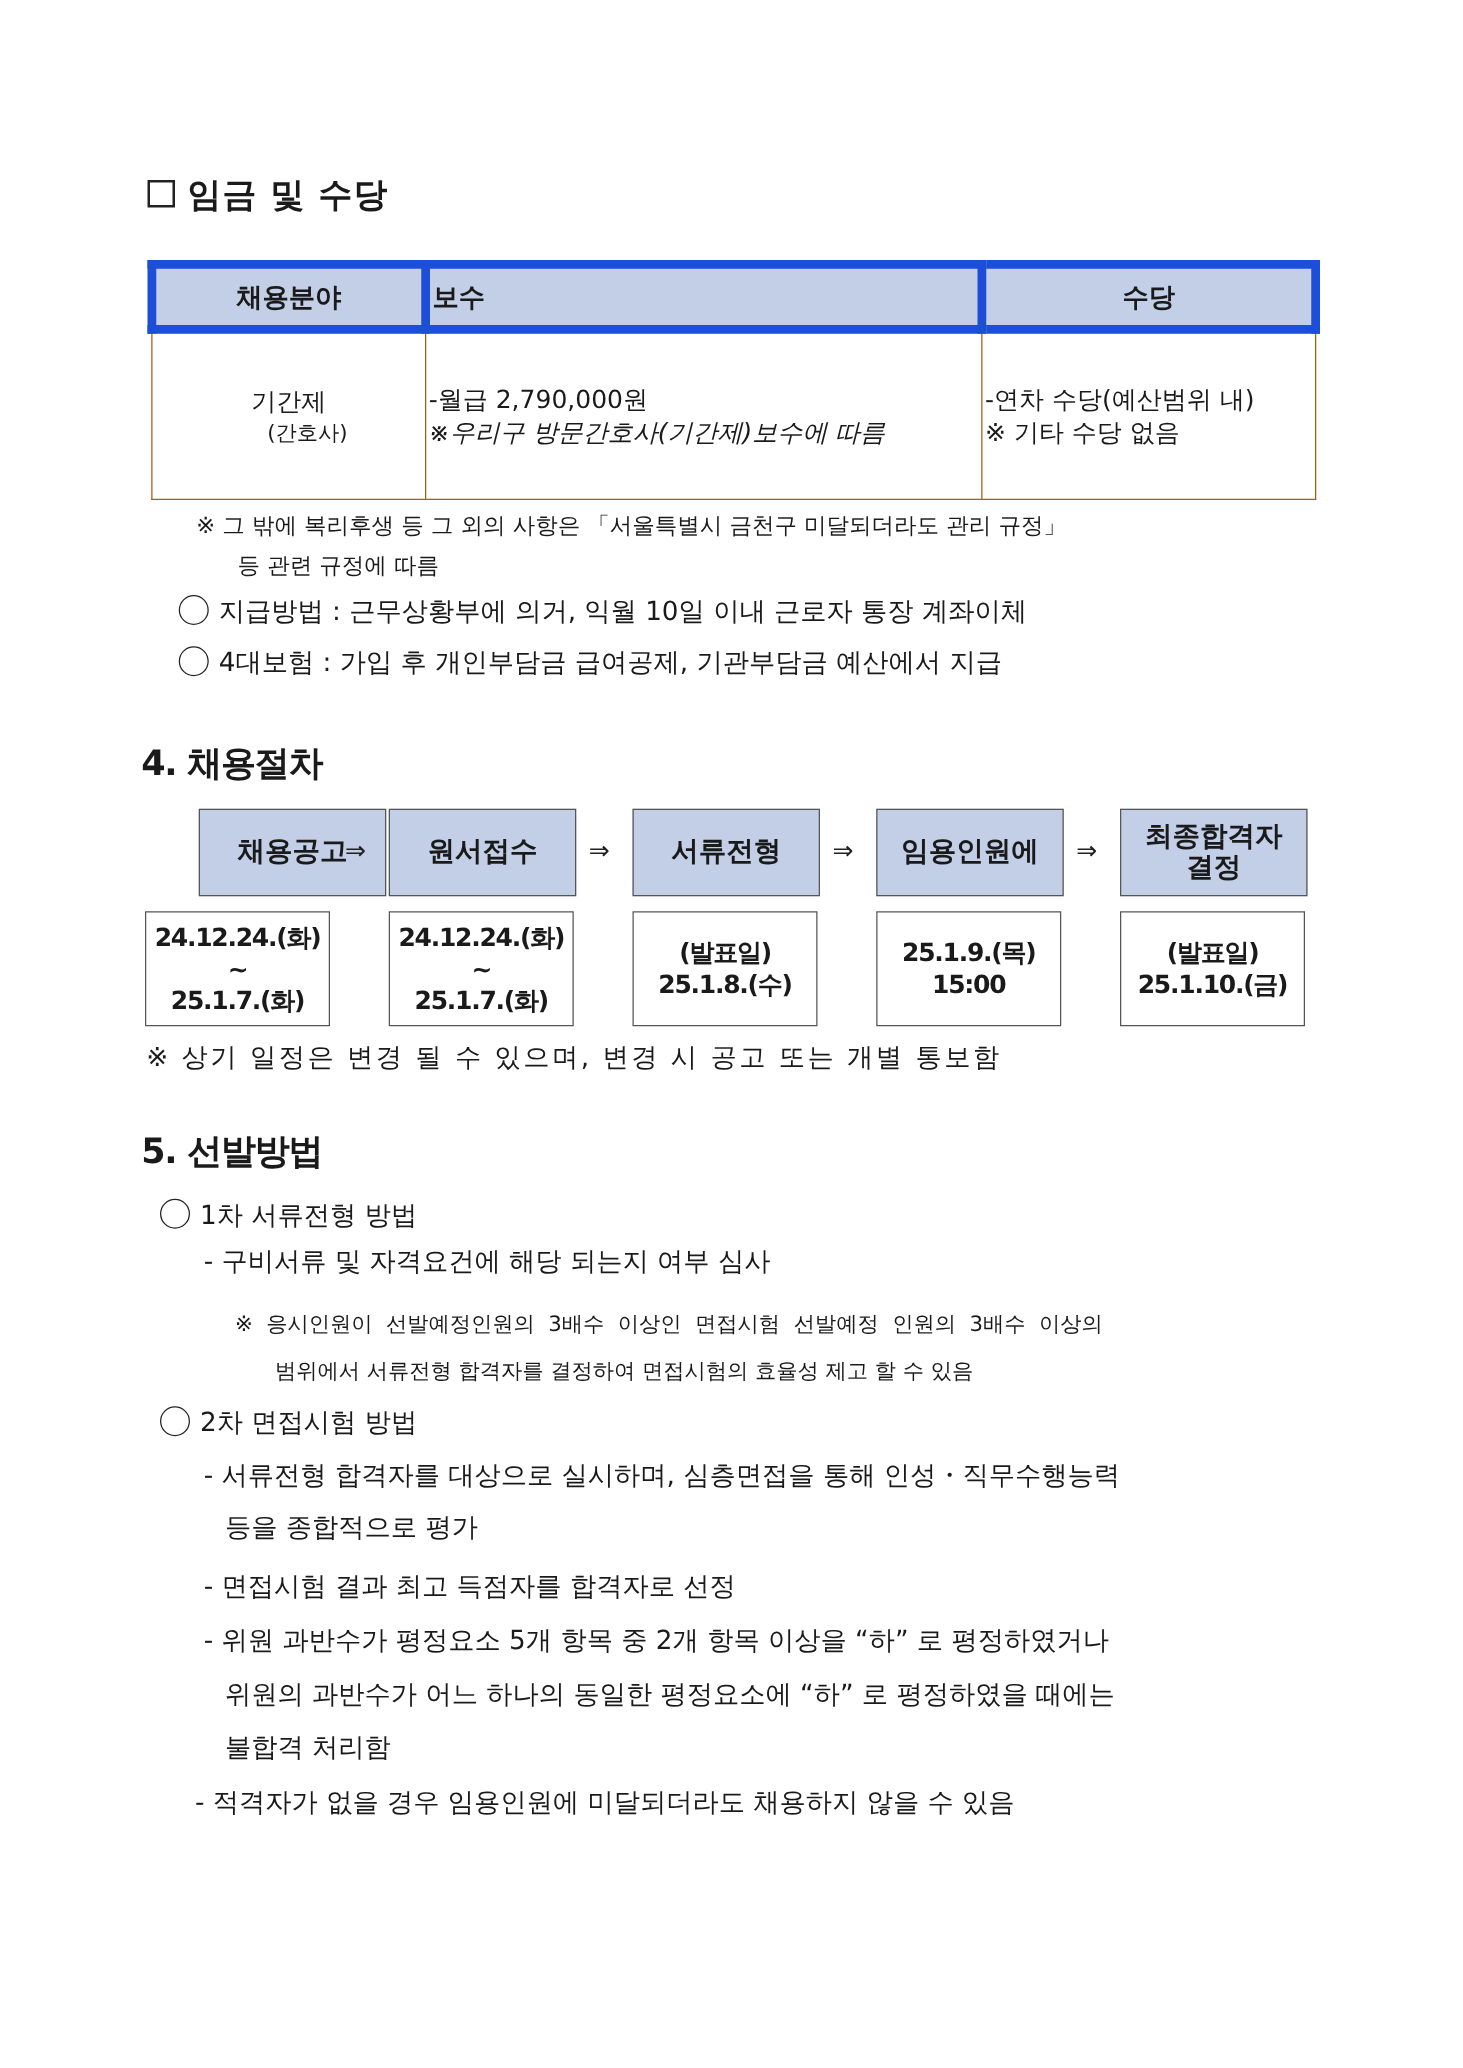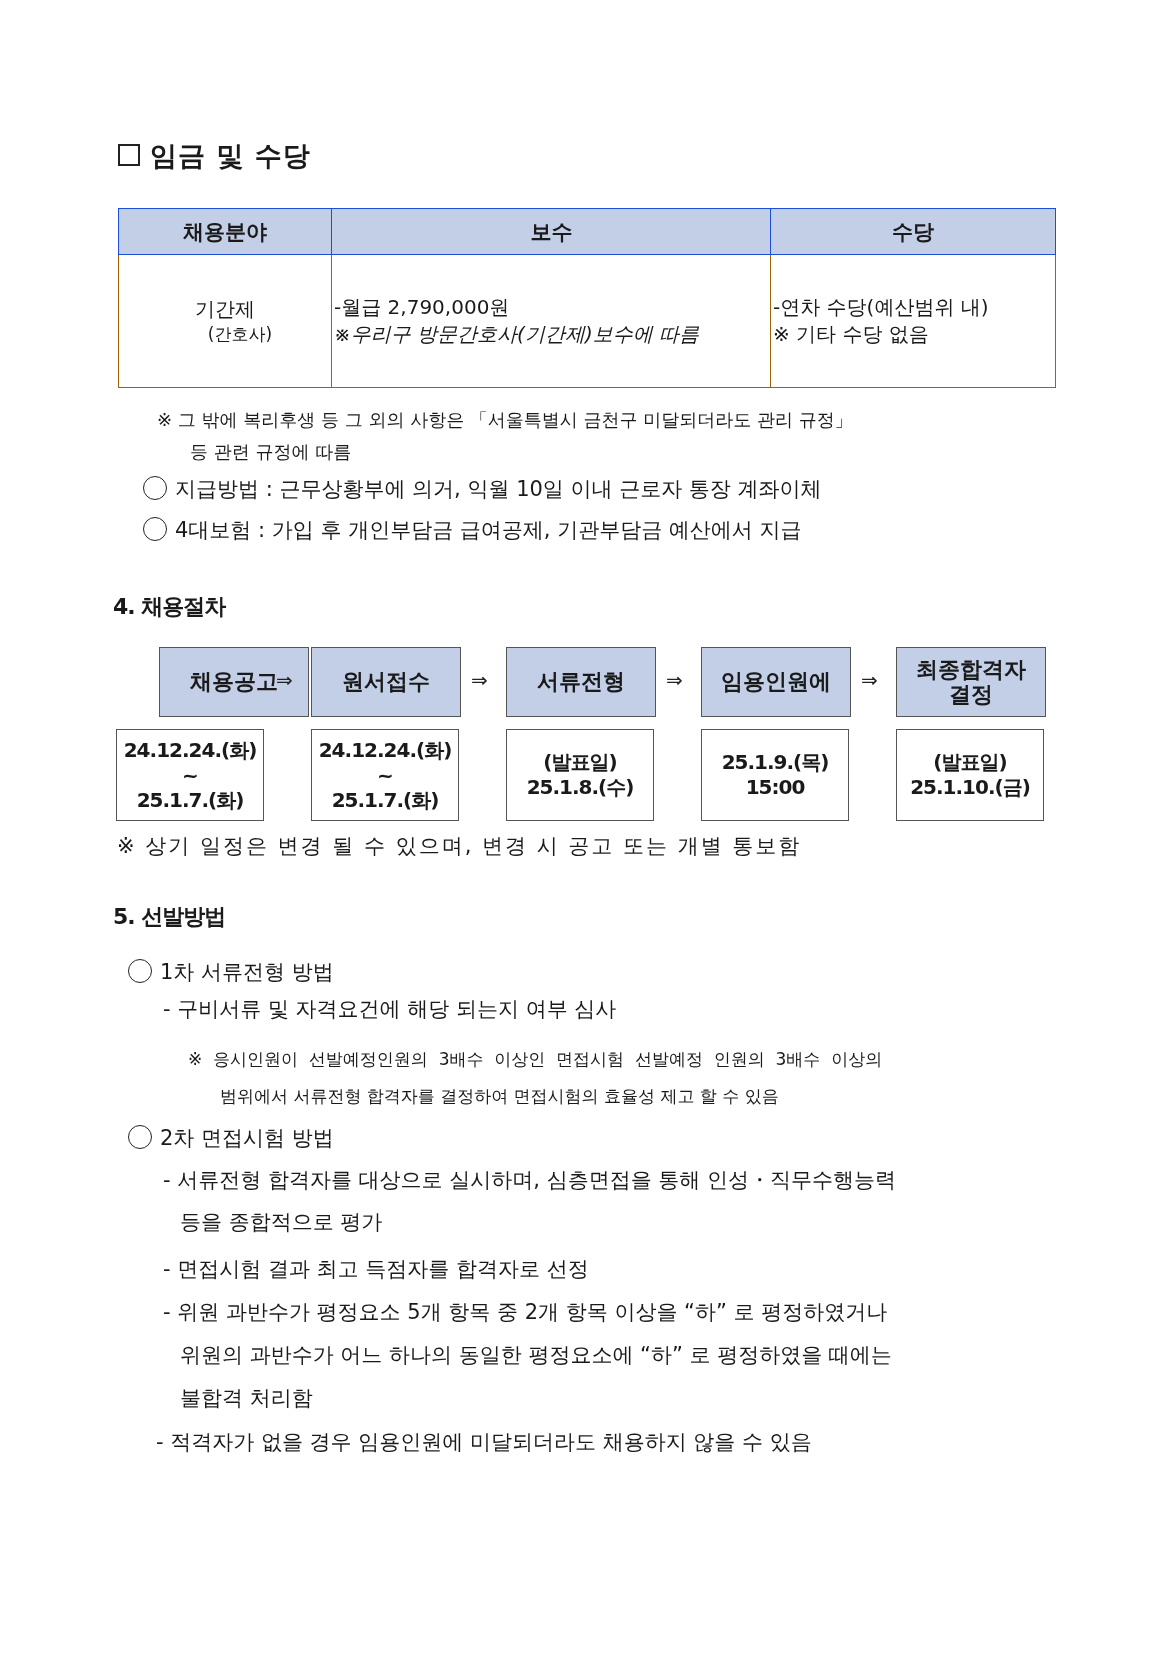--- a/index.html
+++ b/index.html
@@ -1,23 +1,23 @@
 <!DOCTYPE html>
 <html><head>
 <meta charset="utf-8">
 <style>
   html, body { margin:0; padding:0; background:#ffffff; }
   body { width:1170px; height:1654px; position:relative; overflow:hidden; color:#1a1a1a;
          font-family:"DejaVu Sans", "Liberation Sans", sans-serif; }
   .abs { position:absolute; }
   .h-box { display:inline-block; width:18px; height:18px; border:2px solid #222; vertical-align:middle; margin-right:10px; position:relative; top:-3px; }
   .sec-title { font-size:27px; font-weight:bold; letter-spacing:1px; }
-  .sec-head { font-size:22px; font-weight:bold; letter-spacing:-1px; }
+  .sec-head { font-size:28px; font-weight:bold; letter-spacing:-1px; }
   table.wage { border-collapse:collapse; position:absolute; left:118px; top:208px; width:938px; }
-  table.wage th { background:#c2cfe7; border:1px solid #1d4ed8; height:43px; font-size:21px; font-weight:bold; }
+  table.wage th { background:#c2cfe7; border:7px solid #1d4ed8; height:43px; font-size:21px; font-weight:bold; }
   table.wage td { border:1px solid #a16207; height:130px; font-size:20px; vertical-align:middle; }
   .c1 { width:210px; text-align:center; }
   .c2 { width:435px; text-align:left; padding-left:2px; }
   .c3 { text-align:left; padding-left:2px; }
   .small { font-size:17px;margin-left:30px; }
   .ital { font-style:italic; }
   .line { font-size:21px; white-space:nowrap; }
   .line-sm { font-size:17px; white-space:nowrap; }
   .bul { display:inline-block; width:22px; height:22px; border:1.6px solid #222; border-radius:50%; vertical-align:middle; margin-right:8px; position:relative; top:-2px; }
   .step { position:absolute; top:647px; width:148px; height:68px; background:#c2cfe7; border:1.5px solid #555; display:flex; align-items:center; justify-content:center; text-align:center; font-size:22px; font-weight:bold; line-height:1.15; }
@@ -28,21 +28,21 @@
 <body>
 
 <div class="abs sec-title" style="left:118px; top:138px;">
   <span class="h-box"></span><span>임금 및 수당</span>
 </div>
 
 <table class="wage">
   <tbody>
       <tr>
     <th class="c1">채용분야</th>
-    <th class="c2" style="text-align:center">보수</th>
+    <th class="c2" style="text-align:left">보수</th>
     <th>수당</th>
   </tr>
   <tr>
     <td class="c1">
       <div>기간제</div>
       <div class="small">(간호사)</div>
     </td>
     <td class="c2">
       <div>-월급 2,790,000원</div>
       <div class="ital">※우리구 방문간호사(기간제)보수에 따름</div>

